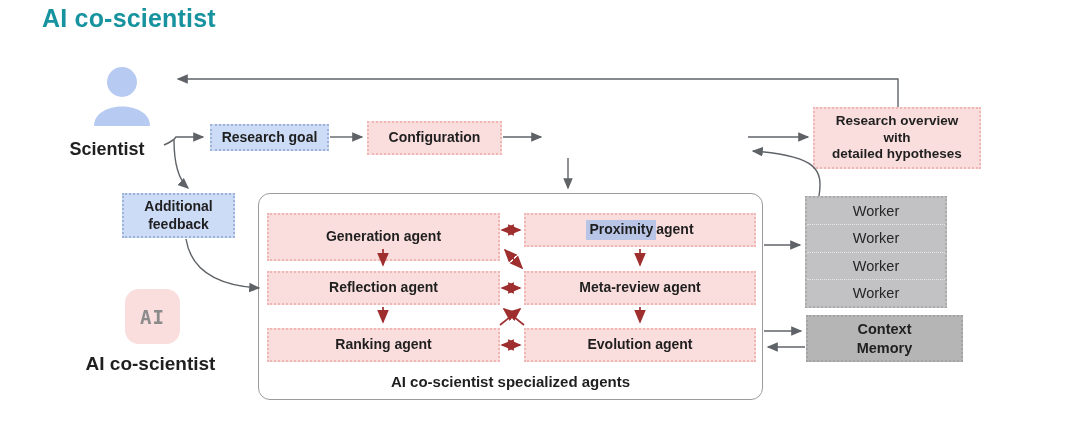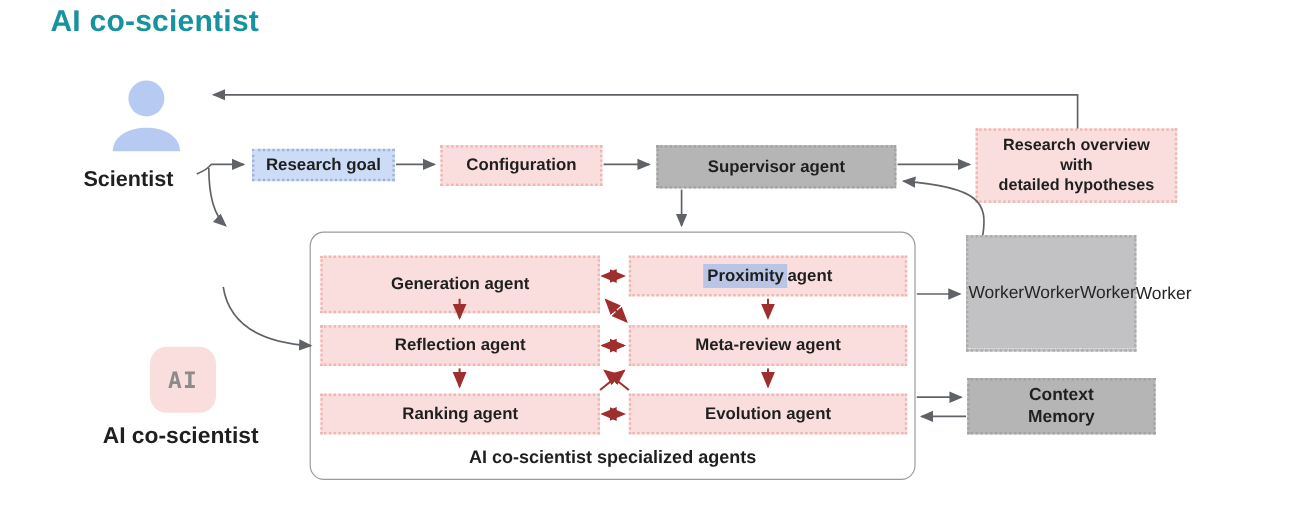--- a/index.html
+++ b/index.html
@@ -36,23 +36,23 @@
   #agent-proximity{left:524px;top:213px;width:232px;height:34px;}
   #agent-reflection{left:267px;top:271px;width:233px;height:34px;}
   #agent-meta-review{left:524px;top:271px;width:232px;height:34px;}
   #agent-ranking{left:267px;top:328px;width:233px;height:34px;}
   #agent-evolution{left:524px;top:328px;width:232px;height:34px;}
   .hl{background:#b9c5e6;padding:1px 3px;}
   #panel-caption{position:absolute;left:258px;top:373px;width:505px;text-align:center;
     font-size:15px;font-weight:bold;}
 
   #worker-box{
-    position:absolute;left:805px;top:196px;width:142px;height:97px;
+    position:absolute;left:805px;top:196px;width:142px;height:112px;
     background:#c2c2c4;border:2px dotted #ababab;box-sizing:border-box;
-    display:flex;flex-direction:row;
+    display:flex;flex-direction:column;
   }
   .worker-row{
     flex:1;display:flex;align-items:center;justify-content:center;
     font-size:14.5px;font-weight:500;color:#252525;border-bottom:1px dotted #e6e6e6;
   }
   .worker-row:last-child{border-bottom:none;}
   #context-memory{left:806px;top:315px;width:157px;height:47px;font-size:14.5px;}
 
   #scientist-label{position:absolute;left:52px;top:139px;width:110px;text-align:center;
     font-size:18px;font-weight:bold;}
@@ -73,24 +73,25 @@
 <body>
 
 <div id="stage">
 
   <div id="page-title">AI co-scientist</div>
 
   <div id="scientist-label">Scientist</div>
 
   <div id="research-goal" class="box blue">Research goal</div>
   <div id="configuration" class="box pink">Configuration</div>
-  <div id="supervisor-agent" class="box gray">Supervisor agent</div>
   <div id="research-overview" class="box pink pre">Research overview
 with
 detailed hypotheses</div>
+  <div id="additional-feedback" class="box blue pre">Additional
+feedback</div>
 
   <div id="agents-container"></div>
   <div id="agent-generation" class="box pink">Generation agent</div>
   <div id="agent-proximity" class="box pink">
     <span class="hl">Proximity</span>
     <span>agent</span>
   </div>
   <div id="agent-reflection" class="box pink">Reflection agent</div>
   <div id="agent-meta-review" class="box pink">Meta-review agent</div>
   <div id="agent-ranking" class="box pink">Ranking agent</div>

